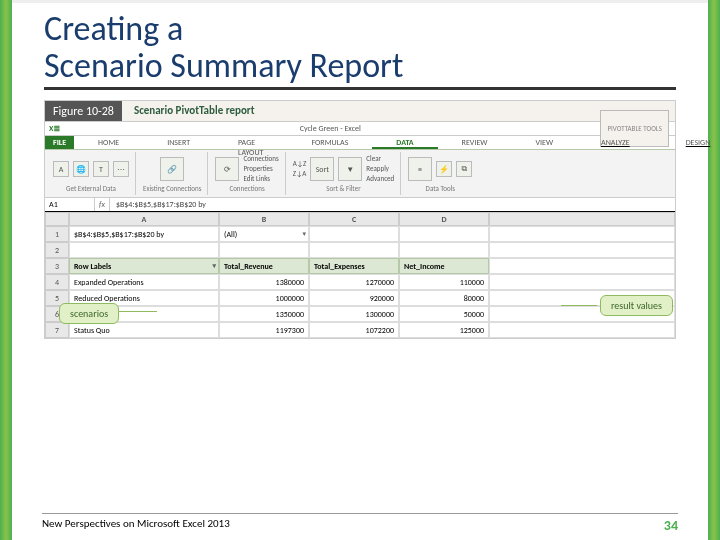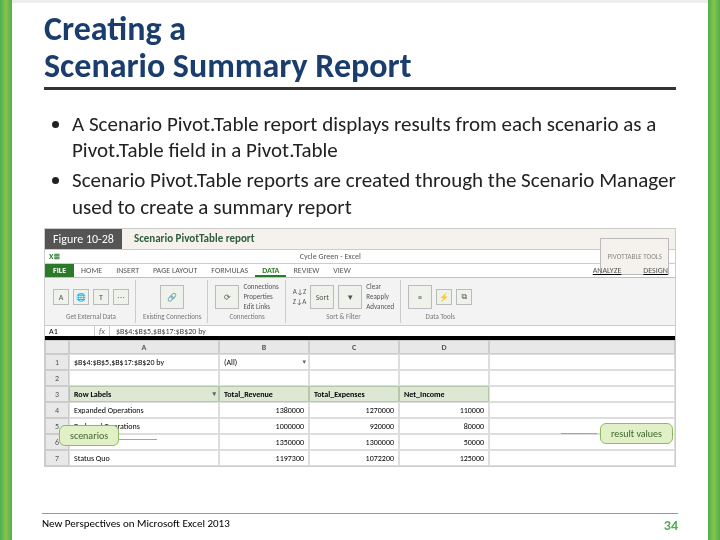--- a/index.html
+++ b/index.html
@@ -27,21 +27,21 @@
     height: 3px;
     background: #eee;
   }
   .slide {
     position: absolute;
     left: 12px; right: 12px; top: 0; bottom: 0;
     padding: 10px 32px 0 32px;
   }
   .title {
     font-size: 34px;
-    font-weight: bold;
+    font-weight: normal;
     color: #1a3d6e;
     line-height: 1.1;
     border-bottom: 3px solid #333;
     padding-bottom: 2px;
     margin-bottom: 10px;
   }
   .bullets {
     font-size: 21px;
     color: #222;
     line-height: 1.25;
@@ -91,21 +91,21 @@
     font-size: 8px;
     background: #fff;
     height: 14px;
   }
   .file-tab {
     background: #2a7a2a;
     color: #fff;
     padding: 1px 8px;
     font-weight: bold;
   }
-  .rtab { padding: 1px 7px; color: #555; }
+  .rtab { padding: 1px 24px; color: #555; }
   .rtab.active { color: #2a7a2a; font-weight: bold; border-bottom: 2px solid #2a7a2a; }
   .pvt-ctx {
     margin-left: auto;
     padding: 13px 6px;
     font-size: 7px;
     color: #888;
     border: 1px solid #bbb;
     background: #f5f2ed;
     margin-right: 2px;
   }
@@ -136,21 +136,21 @@
     display: flex;
     align-items: center;
     justify-content: center;
     font-size: 8px;
   }
   .ic-lg { width: 24px; height: 24px; }
   .rgroup .glabel { font-size: 7px; color: #777; }
   .rgroup .stacked { display: flex; flex-direction: column; gap: 1px; font-size: 7px; }
   .formula-bar {
     display: flex;
-    border-bottom: 4px solid #000000;
+    border-bottom: 1px solid #000000;
     font-size: 8px;
     height: 14px;
     align-items: stretch;
     text-align: center;
   }
   .namebox {
     width: 50px;
     border-right: 1px solid #ccc;
     padding: 1px 4px;
     display: flex;
@@ -215,21 +215,21 @@
   }
   .callout {
     position: absolute;
     background: #e2f0c8;
     border: 1px solid #8fbb5e;
     border-radius: 6px;
     padding: 3px 10px;
     font-size: 10px;
     color: #3d662a;
   }
-  .callout-left { left: 14px; bottom: 20px; }
+  .callout-left { left: 14px; bottom: 14px; }
   .callout-right { right: 2px; bottom: 22px; }
   .callout-line {
     position: absolute;
     background: #8fbb5e;
     height: 1px;
   }
   .line-left { left: 74px; bottom: 26px; width: 38px; }
   .line-right { right: 78px; bottom: 32px; width: 36px; }
   .footer {
     position: absolute;
@@ -250,24 +250,20 @@
 <div class="border-top"></div>
 <div class="border-left"></div>
 <div class="border-right"></div>
 
 <div class="slide">
   <div class="title">
     <span>Creating a</span><br>
     <span>Scenario Summary Report</span>
   </div>
 
-  <ul class="bullets">
-    <li>A Scenario Pivot.Table report displays results from each scenario as a Pivot.Table field in a Pivot.Table</li>
-    <li>Scenario Pivot.Table reports are created through the Scenario Manager used to create a summary report</li>
-  </ul>
 
   <div class="figure">
     <div class="fig-header">
       <span class="fig-tag">Figure 10-28</span>
       <span class="fig-title">Scenario PivotTable report</span>
     </div>
 
     <div class="excel-bar">
       <span style="font-weight:bold;color:#2a7a2a;">X≣</span>
       <span class="wb-name">Cycle Green - Excel</span>

